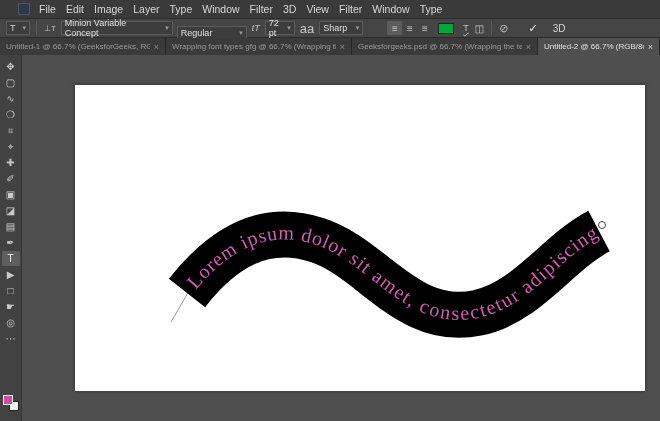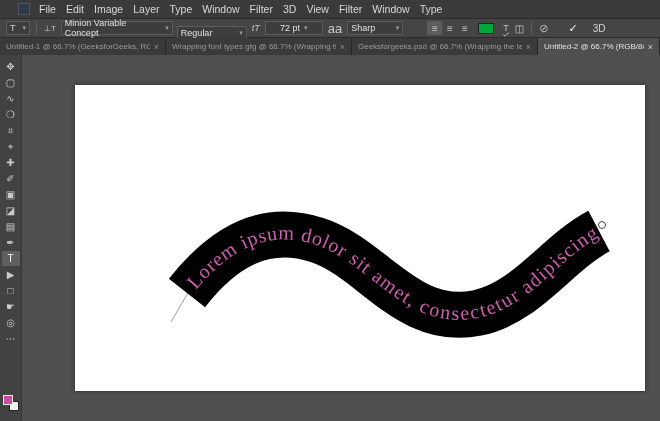--- a/index.html
+++ b/index.html
@@ -77,26 +77,26 @@
   <span class="opt-icon" style="font-size:8px;">⊥T</span>
   <div class="opt-box opt-combo" style="width:112px;gap:28px;">
     <span>Minion Variable Concept</span>
     <span class="arrow">▾</span>
   </div>
   <div class="opt-box opt-combo" style="width:70px;margin-top:10px;">
     <span>Regular</span>
     <span class="arrow">▾</span>
   </div>
   <span class="opt-icon" style="font-style:italic; font-size:9px;">tT</span>
-  <div class="opt-box opt-combo" style="width:58px;justify-content:center;">
+  <div class="opt-box opt-combo" style="width:30px;justify-content:center;">
     <span>72 pt</span>
     <span class="arrow">▾</span>
   </div>
   <span class="opt-icon" style="font-size:13px;">aa</span>
-  <div class="opt-box opt-combo" style="width:56px;">
+  <div class="opt-box opt-combo" style="width:44px;">
     <span>Sharp</span>
     <span class="arrow">▾</span>
   </div>
   <div class="align-group">
     <span class="align-btn selected">≡</span>
     <span class="align-btn">≡</span>
     <span class="align-btn">≡</span>
   </div>
   <div class="color-swatch" style="background: rgb(0, 168, 60);"></div>
   <span class="opt-icon" style="text-decoration:underline wavy; font-size:9px;">T</span>

